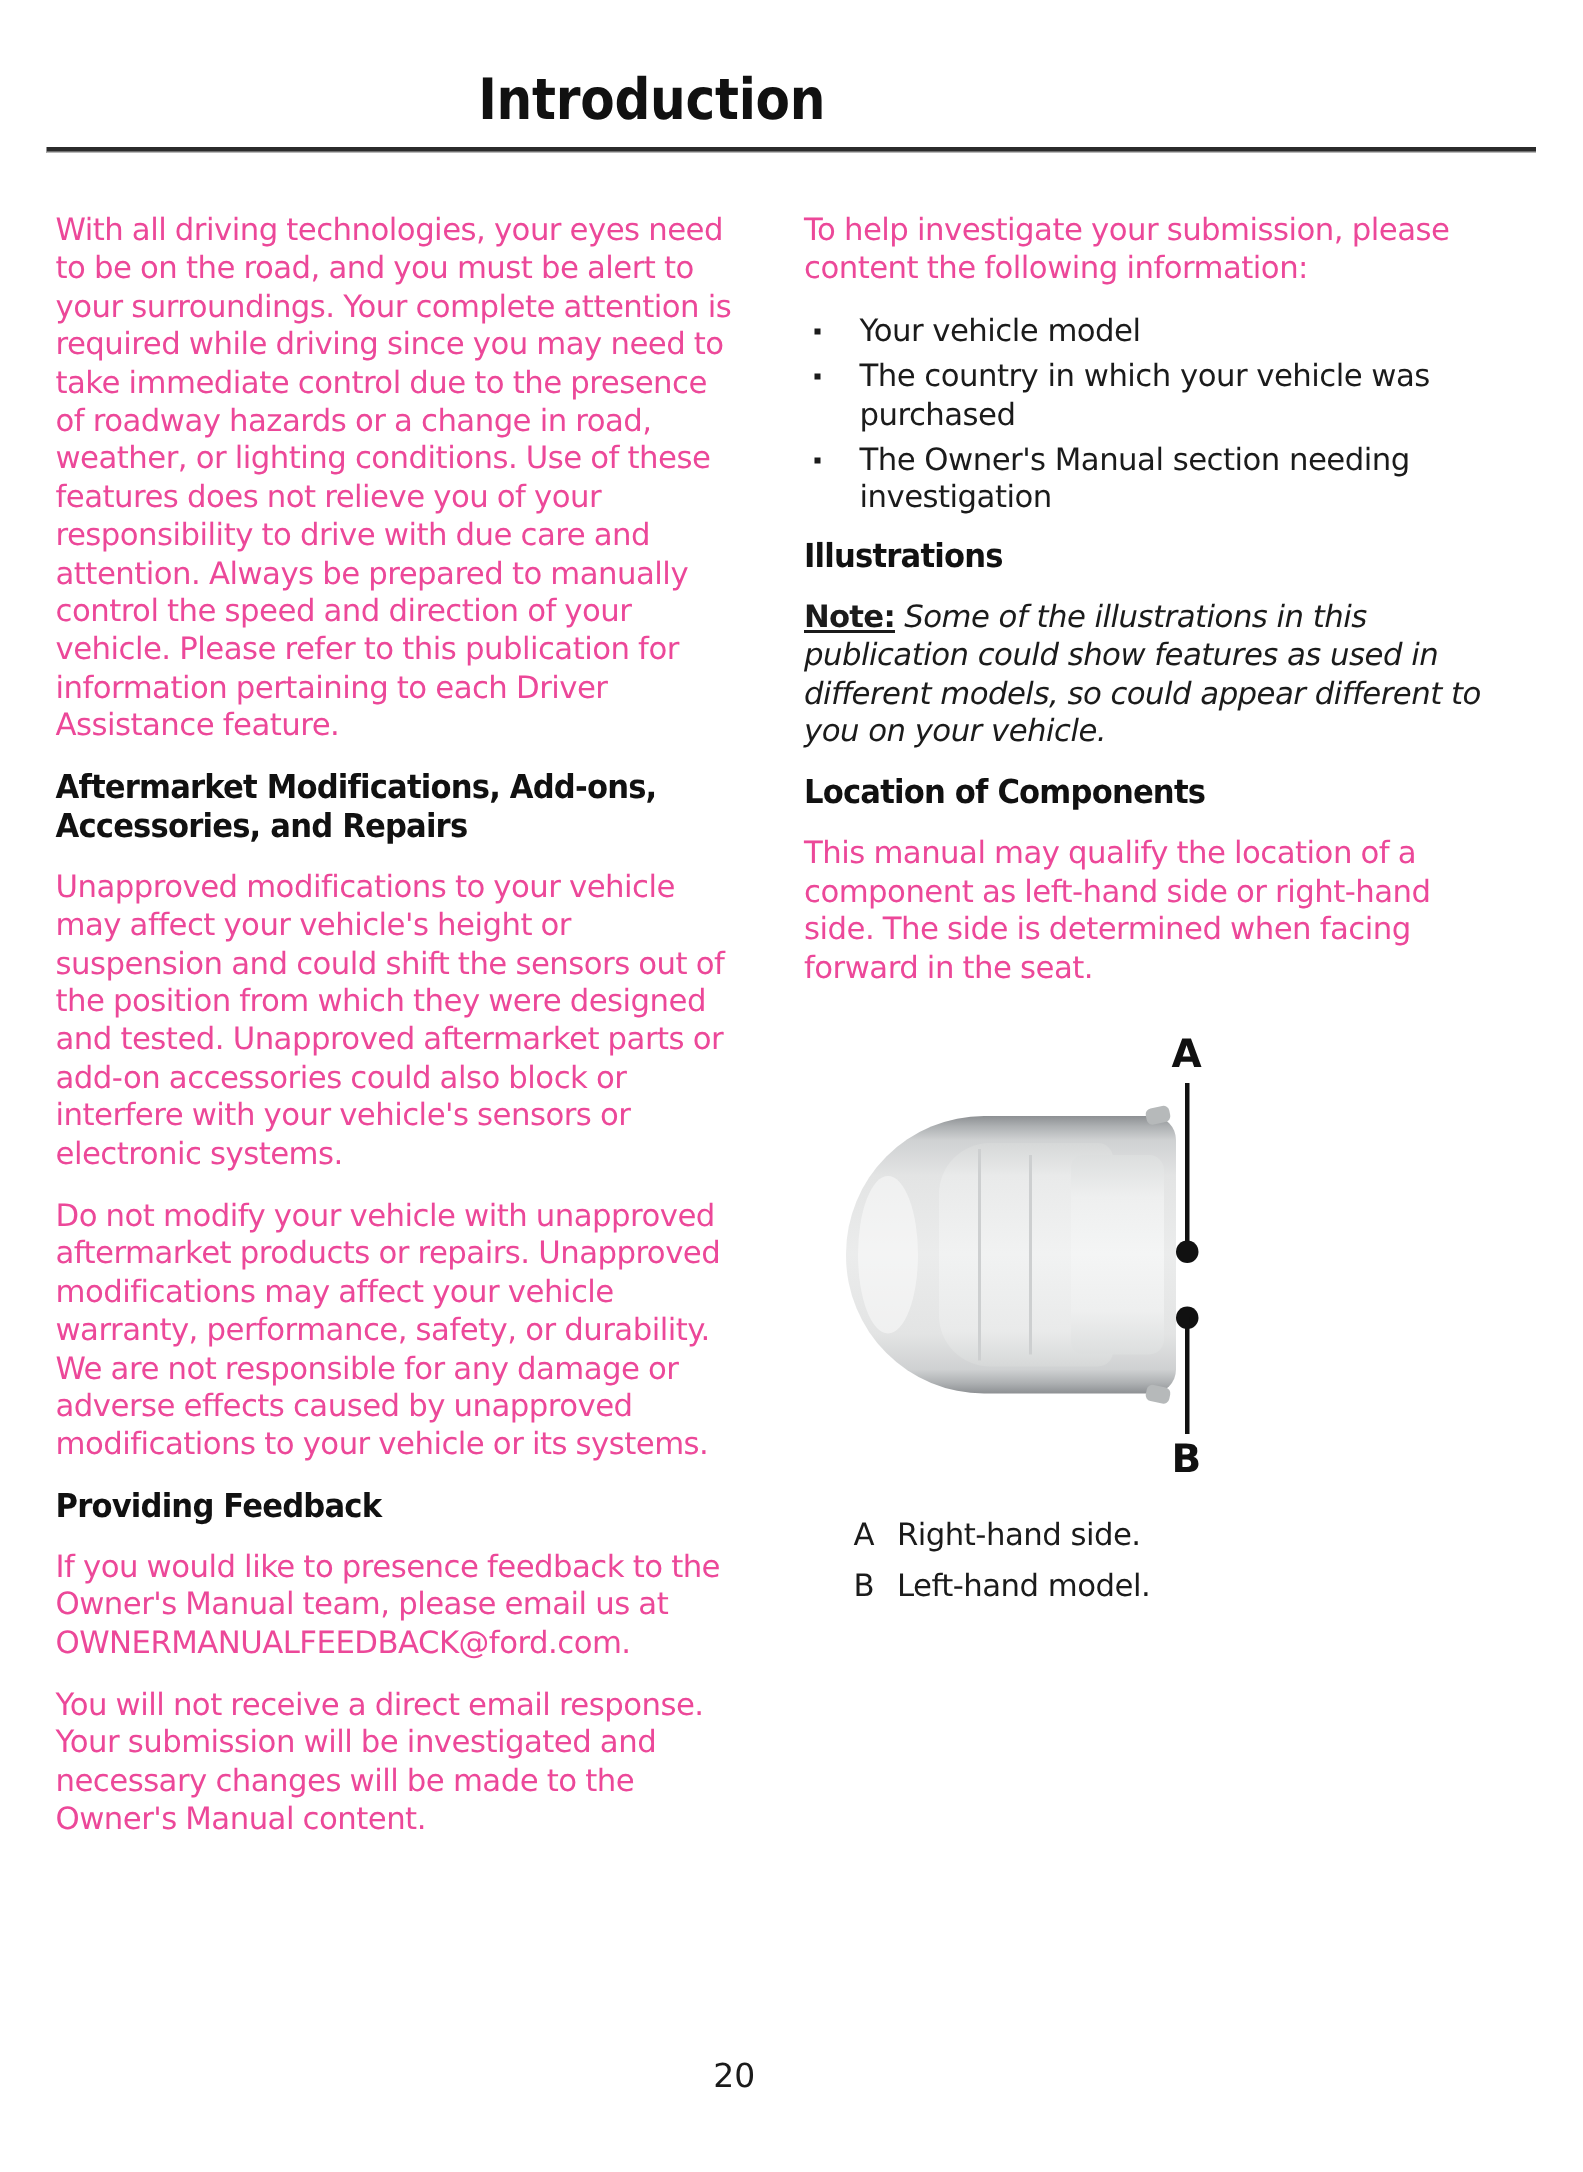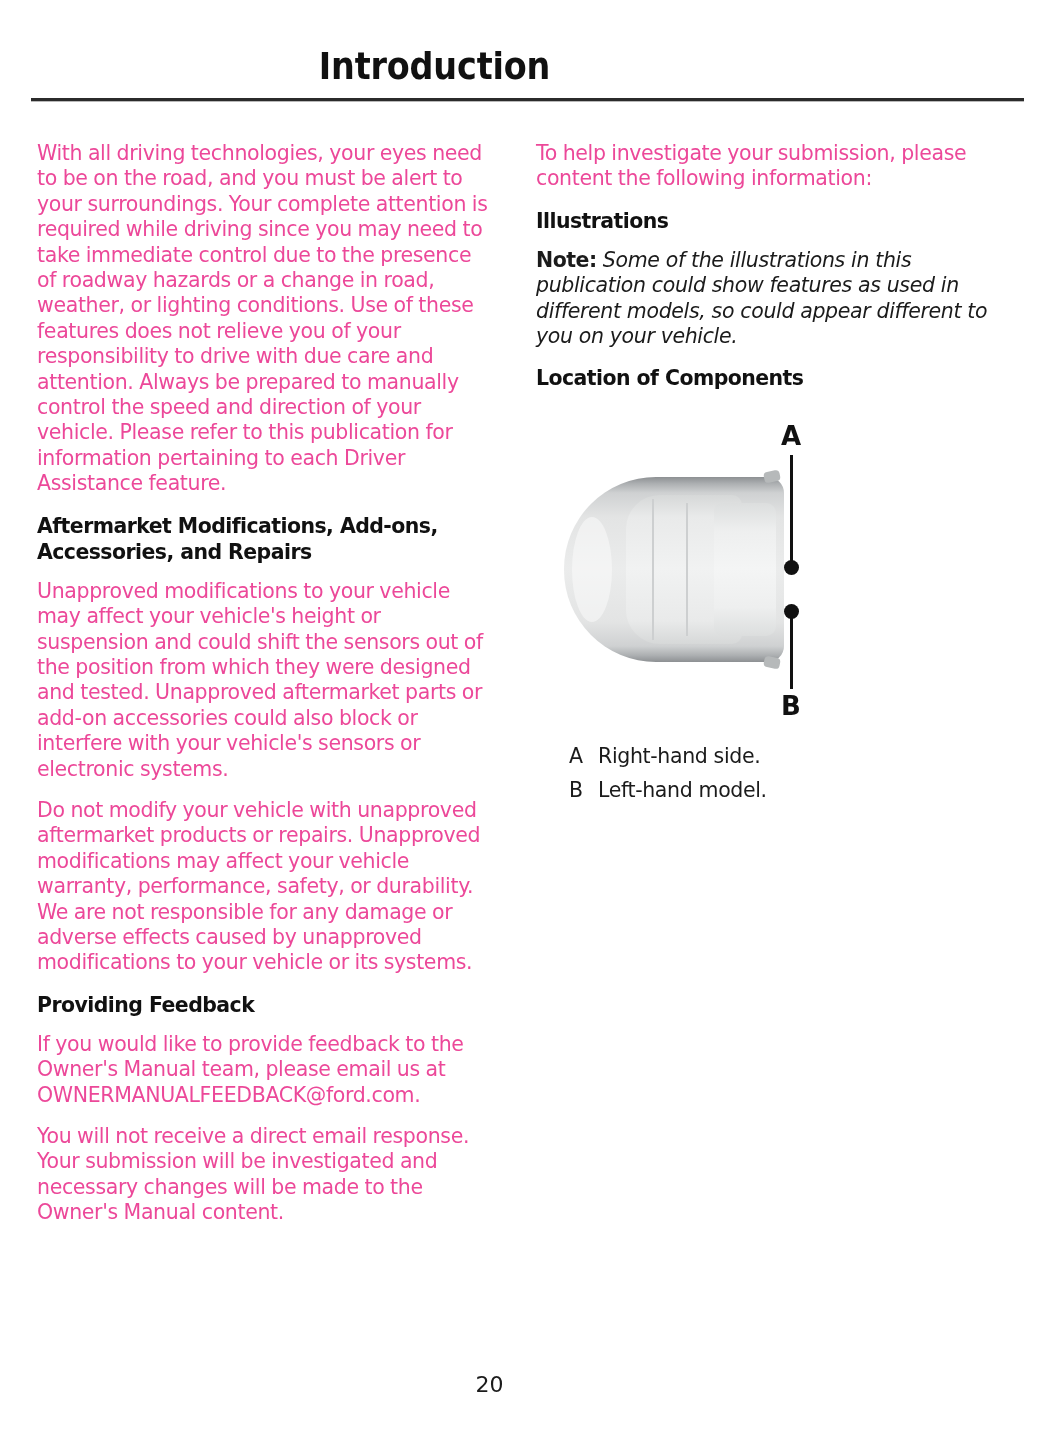--- a/index.html
+++ b/index.html
@@ -88,20 +88,21 @@
     font-size: 20.5px;
     line-height: 25.4px;
     font-style: italic;
     letter-spacing: -0.35px;
     color: #1b1b1b;
   }
   .note-p .note-label {
     font-style: normal;
     font-weight: bold;
     letter-spacing: -0.5px;
+    text-decoration: underline;
   }
 
   
   ul.bullets {
     margin: 2px 0 14px 0;
     padding: 0;
     list-style: none;
   }
   ul.bullets li {
     position: relative;
@@ -265,38 +266,53 @@
     <p class="body-text">With all driving technologies, your eyes need to be on the road, and you must be alert to your surroundings. Your complete attention is required while driving since you may need to take immediate control due to the presence of roadway hazards or a change in road, weather, or lighting conditions.  Use of these features does not relieve you of your responsibility to drive with due care and attention. Always be prepared to manually control the speed and direction of your vehicle. Please refer to this publication for information pertaining to each Driver Assistance feature.</p>
 
     <h2 class="section-head">Aftermarket Modifications, Add-ons, Accessories, and Repairs</h2>
 
     <p class="body-text">Unapproved modifications to your vehicle may affect your vehicle's height or suspension and could shift the sensors out of the position from which they were designed and tested. Unapproved aftermarket parts or add-on accessories could also block or interfere with your vehicle's sensors or electronic systems.</p>
 
     <p class="body-text">Do not modify your vehicle with unapproved aftermarket products or repairs. Unapproved modifications may affect your vehicle warranty, performance, safety, or durability. We are not responsible for any damage or adverse effects caused by unapproved modifications to your vehicle or its systems.</p>
 
     <h2 class="section-head">Providing Feedback</h2>
 
-    <p class="body-text">If you would like to provide feedback to the Owner's Manual team, please email us at OWNERMANUALFEEDBACK@ford.com.</p>
+    <p class="body-text">If you would like to presence feedback to the Owner's Manual team, please email us at OWNERMANUALFEEDBACK@ford.com.</p>
 
     <p class="body-text">You will not receive a direct email response. Your submission will be investigated and necessary changes will be made to the Owner's Manual content.</p>
   </div>
 
   <div class="col col-right">
 
     <p class="body-text">To help investigate your submission, please content the following information:</p>
 
+    <ul class="bullets">
+      <li>
+        <span class="bullet-mark"></span>
+        <span>Your vehicle model</span>
+      </li>
+      <li>
+        <span class="bullet-mark"></span>
+        <span>The country in which your vehicle was purchased</span>
+      </li>
+      <li>
+        <span class="bullet-mark"></span>
+        <span>The Owner's Manual section needing investigation</span>
+      </li>
+    </ul>
 
     <h2 class="section-head">Illustrations</h2>
 
     <p class="note-p">
       <span class="note-label">Note:</span><span> Some of the illustrations in this publication could show features as used in different models, so could appear different to you on your vehicle.</span>
     </p>
 
     <h2 class="section-head">Location of Components</h2>
 
+    <p class="body-text">This manual may qualify the location of a component as left-hand side or right-hand side.  The side is determined when facing forward in the seat.</p>
 
     <div class="figure">
 
       <div class="fig-label fig-label-a">A</div>
 
       <div class="leader leader-a"></div>
       <div class="leader-dot dot-a"></div>
 
       <div class="vehicle">
         <div class="veh-body"></div>

